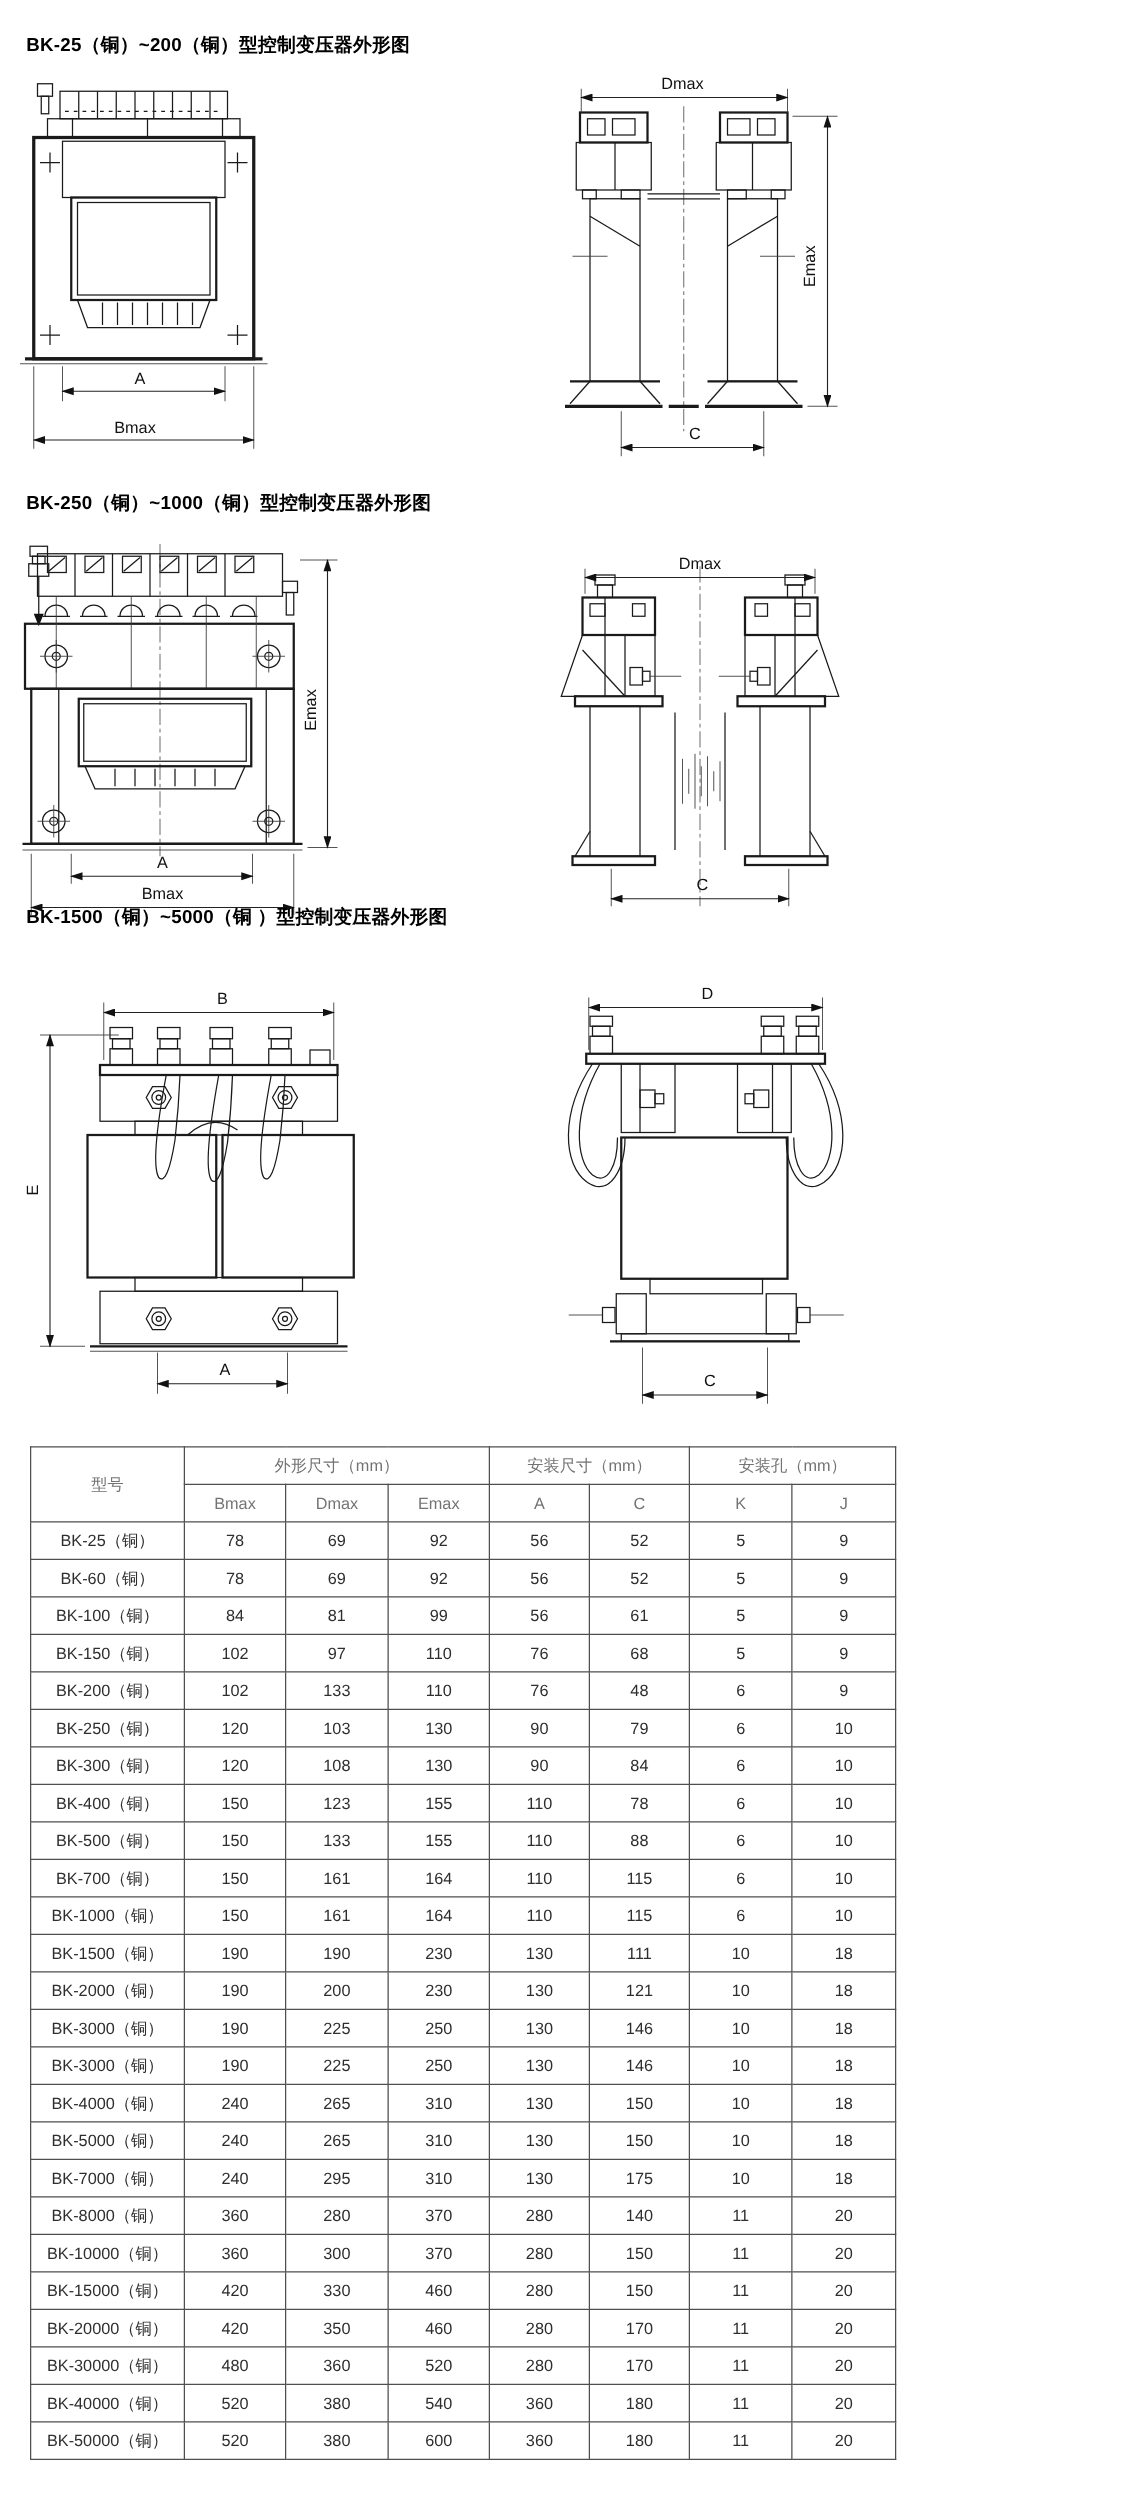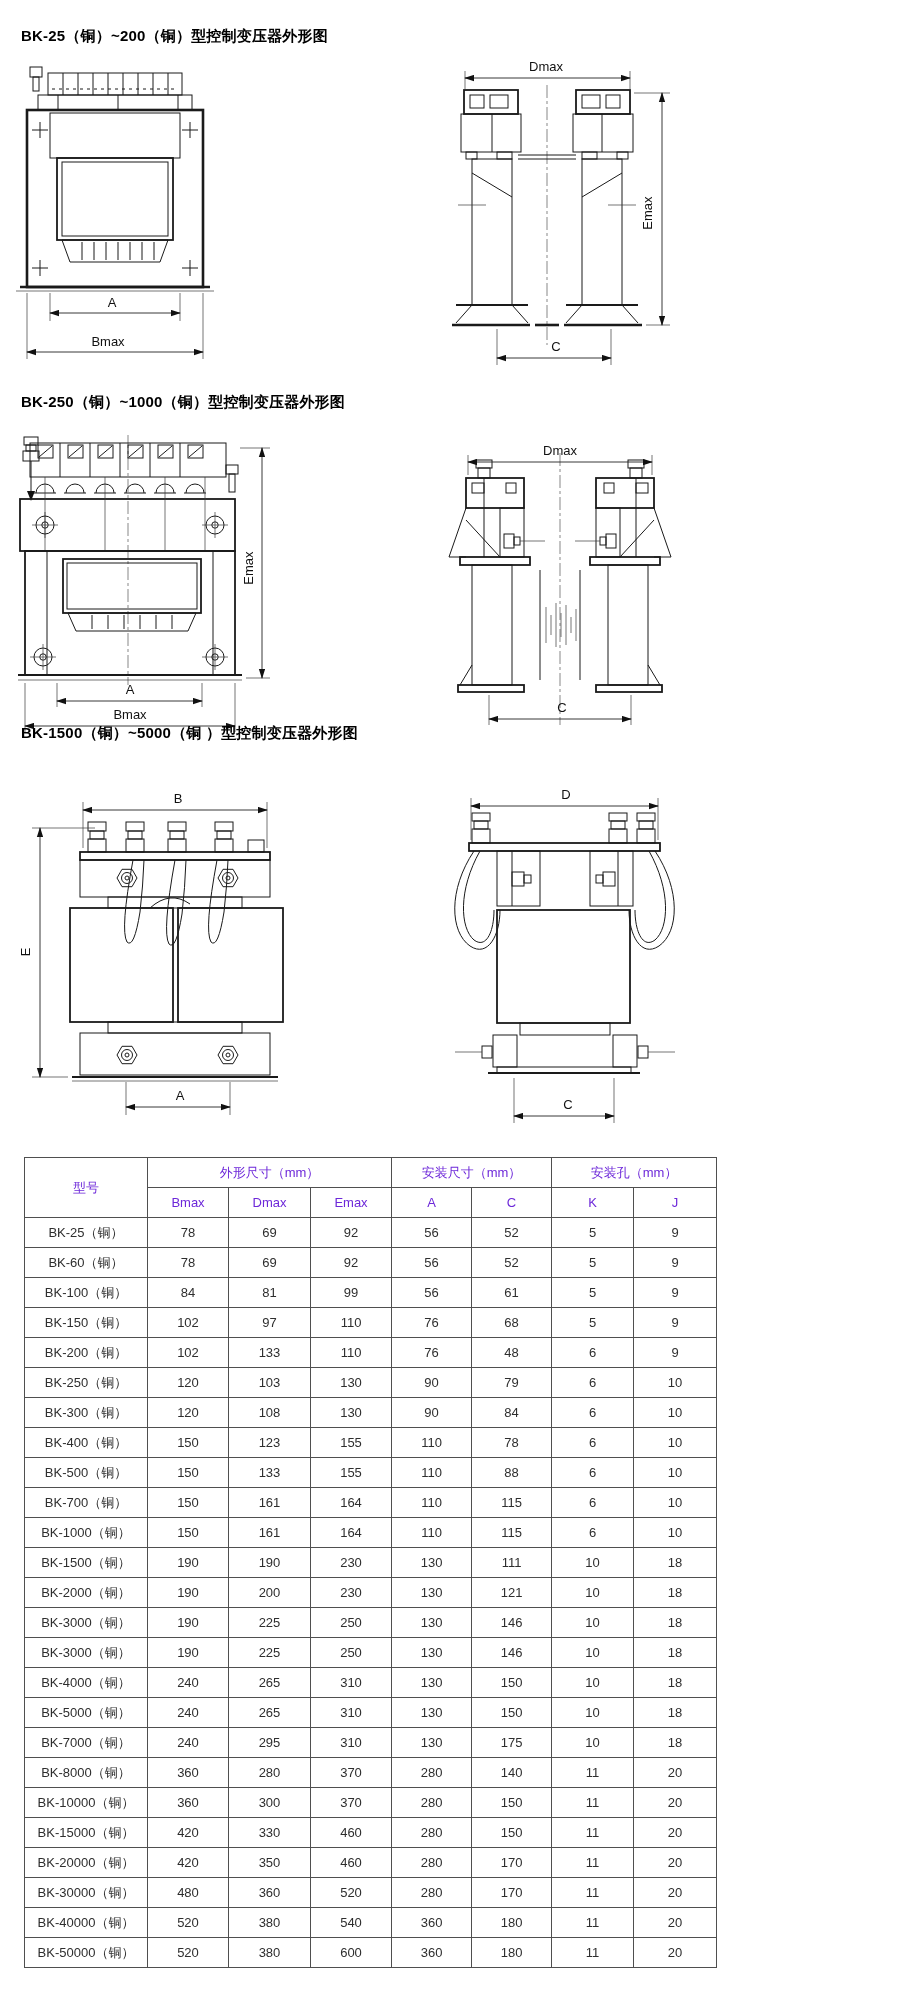--- a/index.html
+++ b/index.html
@@ -19,21 +19,21 @@
   svg .cl{stroke:#555;fill:none;stroke-width:0.7;stroke-dasharray:13 3 3 3;}
   svg text{fill:#111;stroke:none;font-family:"Liberation Sans",sans-serif;font-size:13px;}
   svg .mk{fill:#111;stroke:none;}
 
   
   .dim-table{position:absolute;left:24px;top:1157px;width:692px;
              border-collapse:collapse;table-layout:fixed;}
   .dim-table th,.dim-table td{border:1px solid #4f4f4f;text-align:center;vertical-align:middle;
              font-size:13px;font-weight:400;color:#2e2e2e;height:29px;padding:0;
              white-space:nowrap;overflow:hidden;}
-  .dim-table thead th{color:#6d28d9;text-align:center;}
+  .dim-table thead th{color:#737373;text-align:center;}
 </style>
 </head>
 <body>
 
 <div class="page">
 
   <div class="sec-title" id="title1">BK-25（铜）~200（铜）型控制变压器外形图</div>
 
   <svg id="svg1" class="drawing" width="900" height="330" viewBox="0 0 900 330">
     <defs>

